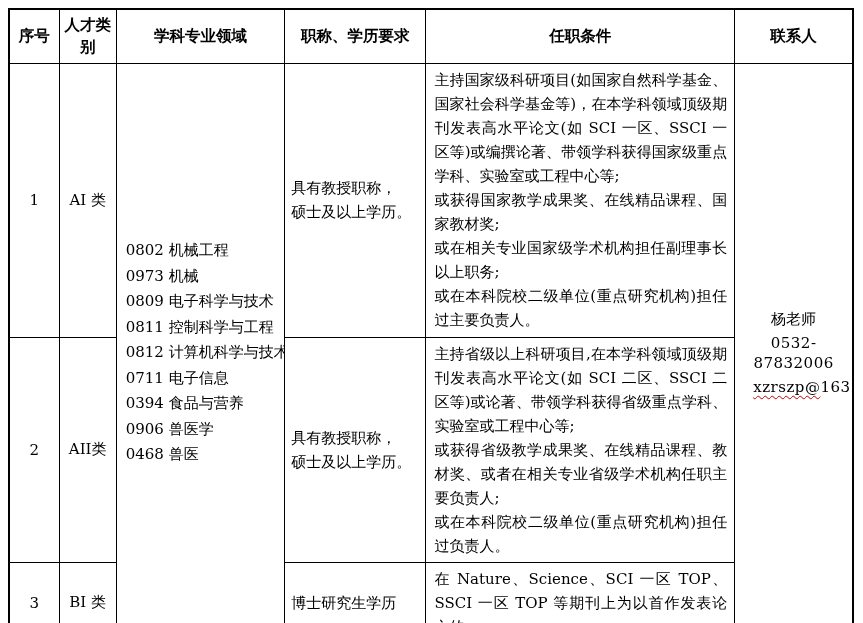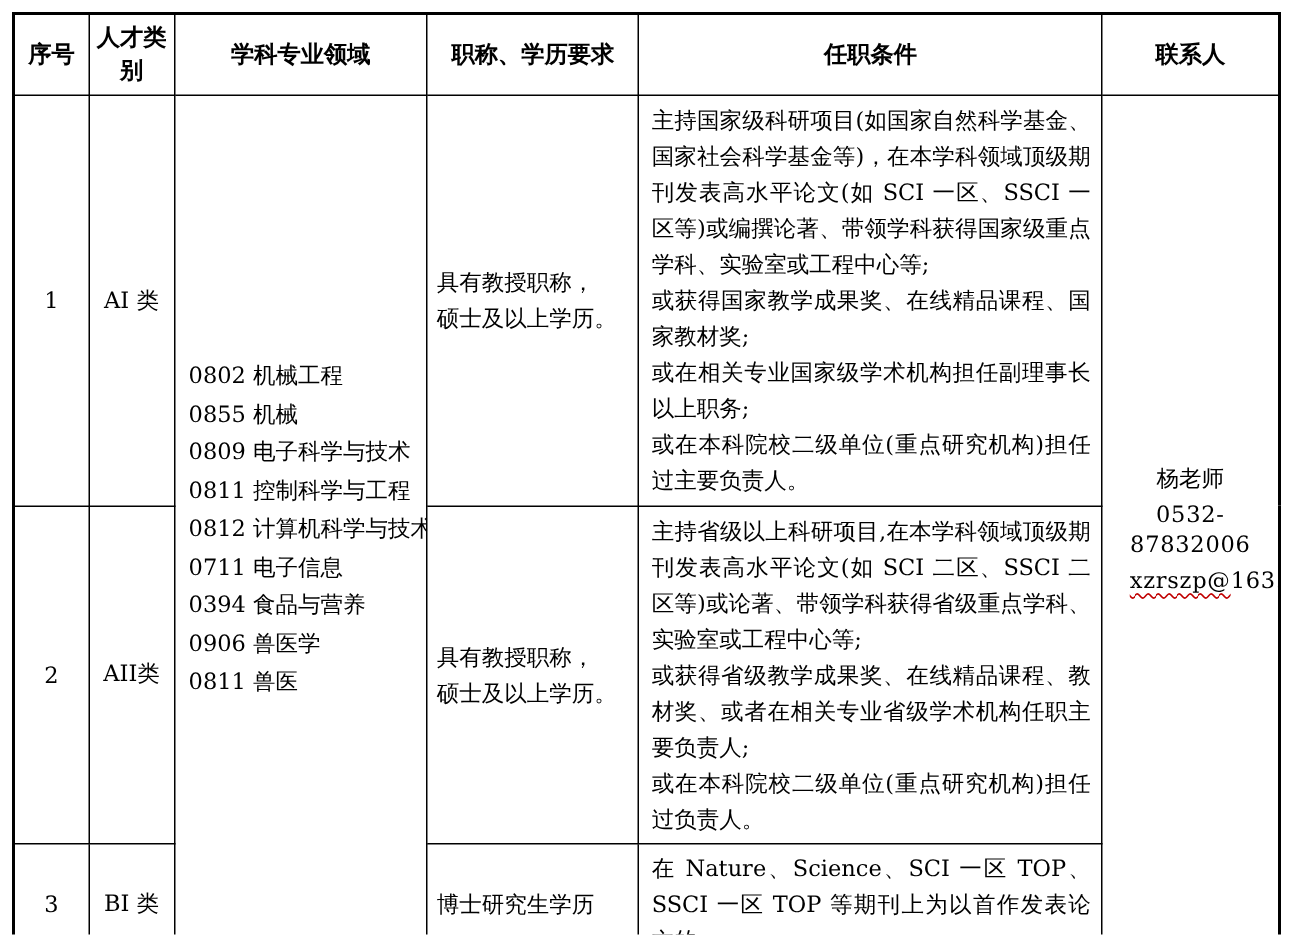--- a/index.html
+++ b/index.html
@@ -90,28 +90,28 @@
         <th>任职条件</th>
         <th>联系人</th>
       </tr>
     </thead>
     <tbody>
       <tr class="r1">
         <td class="center">1</td>
         <td class="center">AI 类</td>
         <td class="disc" rowspan="3">
           <span class="disc-item">0802 机械工程</span>
-          <span class="disc-item">0855 机械</span>
+          <span class="disc-item">0973 机械</span>
           <span class="disc-item">0809 电子科学与技术</span>
           <span class="disc-item">0811 控制科学与工程</span>
           <span class="disc-item">0812 计算机科学与技术</span>
           <span class="disc-item">0711 电子信息</span>
           <span class="disc-item">0394 食品与营养</span>
           <span class="disc-item">0906 兽医学</span>
-          <span class="disc-item">0811 兽医</span>
+          <span class="disc-item">0468 兽医</span>
         </td>
         <td class="req">
           <span class="req-line">具有教授职称，</span>
           <span class="req-line">硕士及以上学历。</span>
         </td>
         <td class="cond">
           <p>主持国家级科研项目(如国家自然科学基金、国家社会科学基金等)，在本学科领域顶级期刊发表高水平论文(如 SCI 一区、SSCI 一区等)或编撰论著、带领学科获得国家级重点学科、实验室或工程中心等;</p>
           <p>或获得国家教学成果奖、在线精品课程、国家教材奖;</p>
           <p>或在相关专业国家级学术机构担任副理事长以上职务;</p>
           <p>或在本科院校二级单位(重点研究机构)担任过主要负责人。</p>

